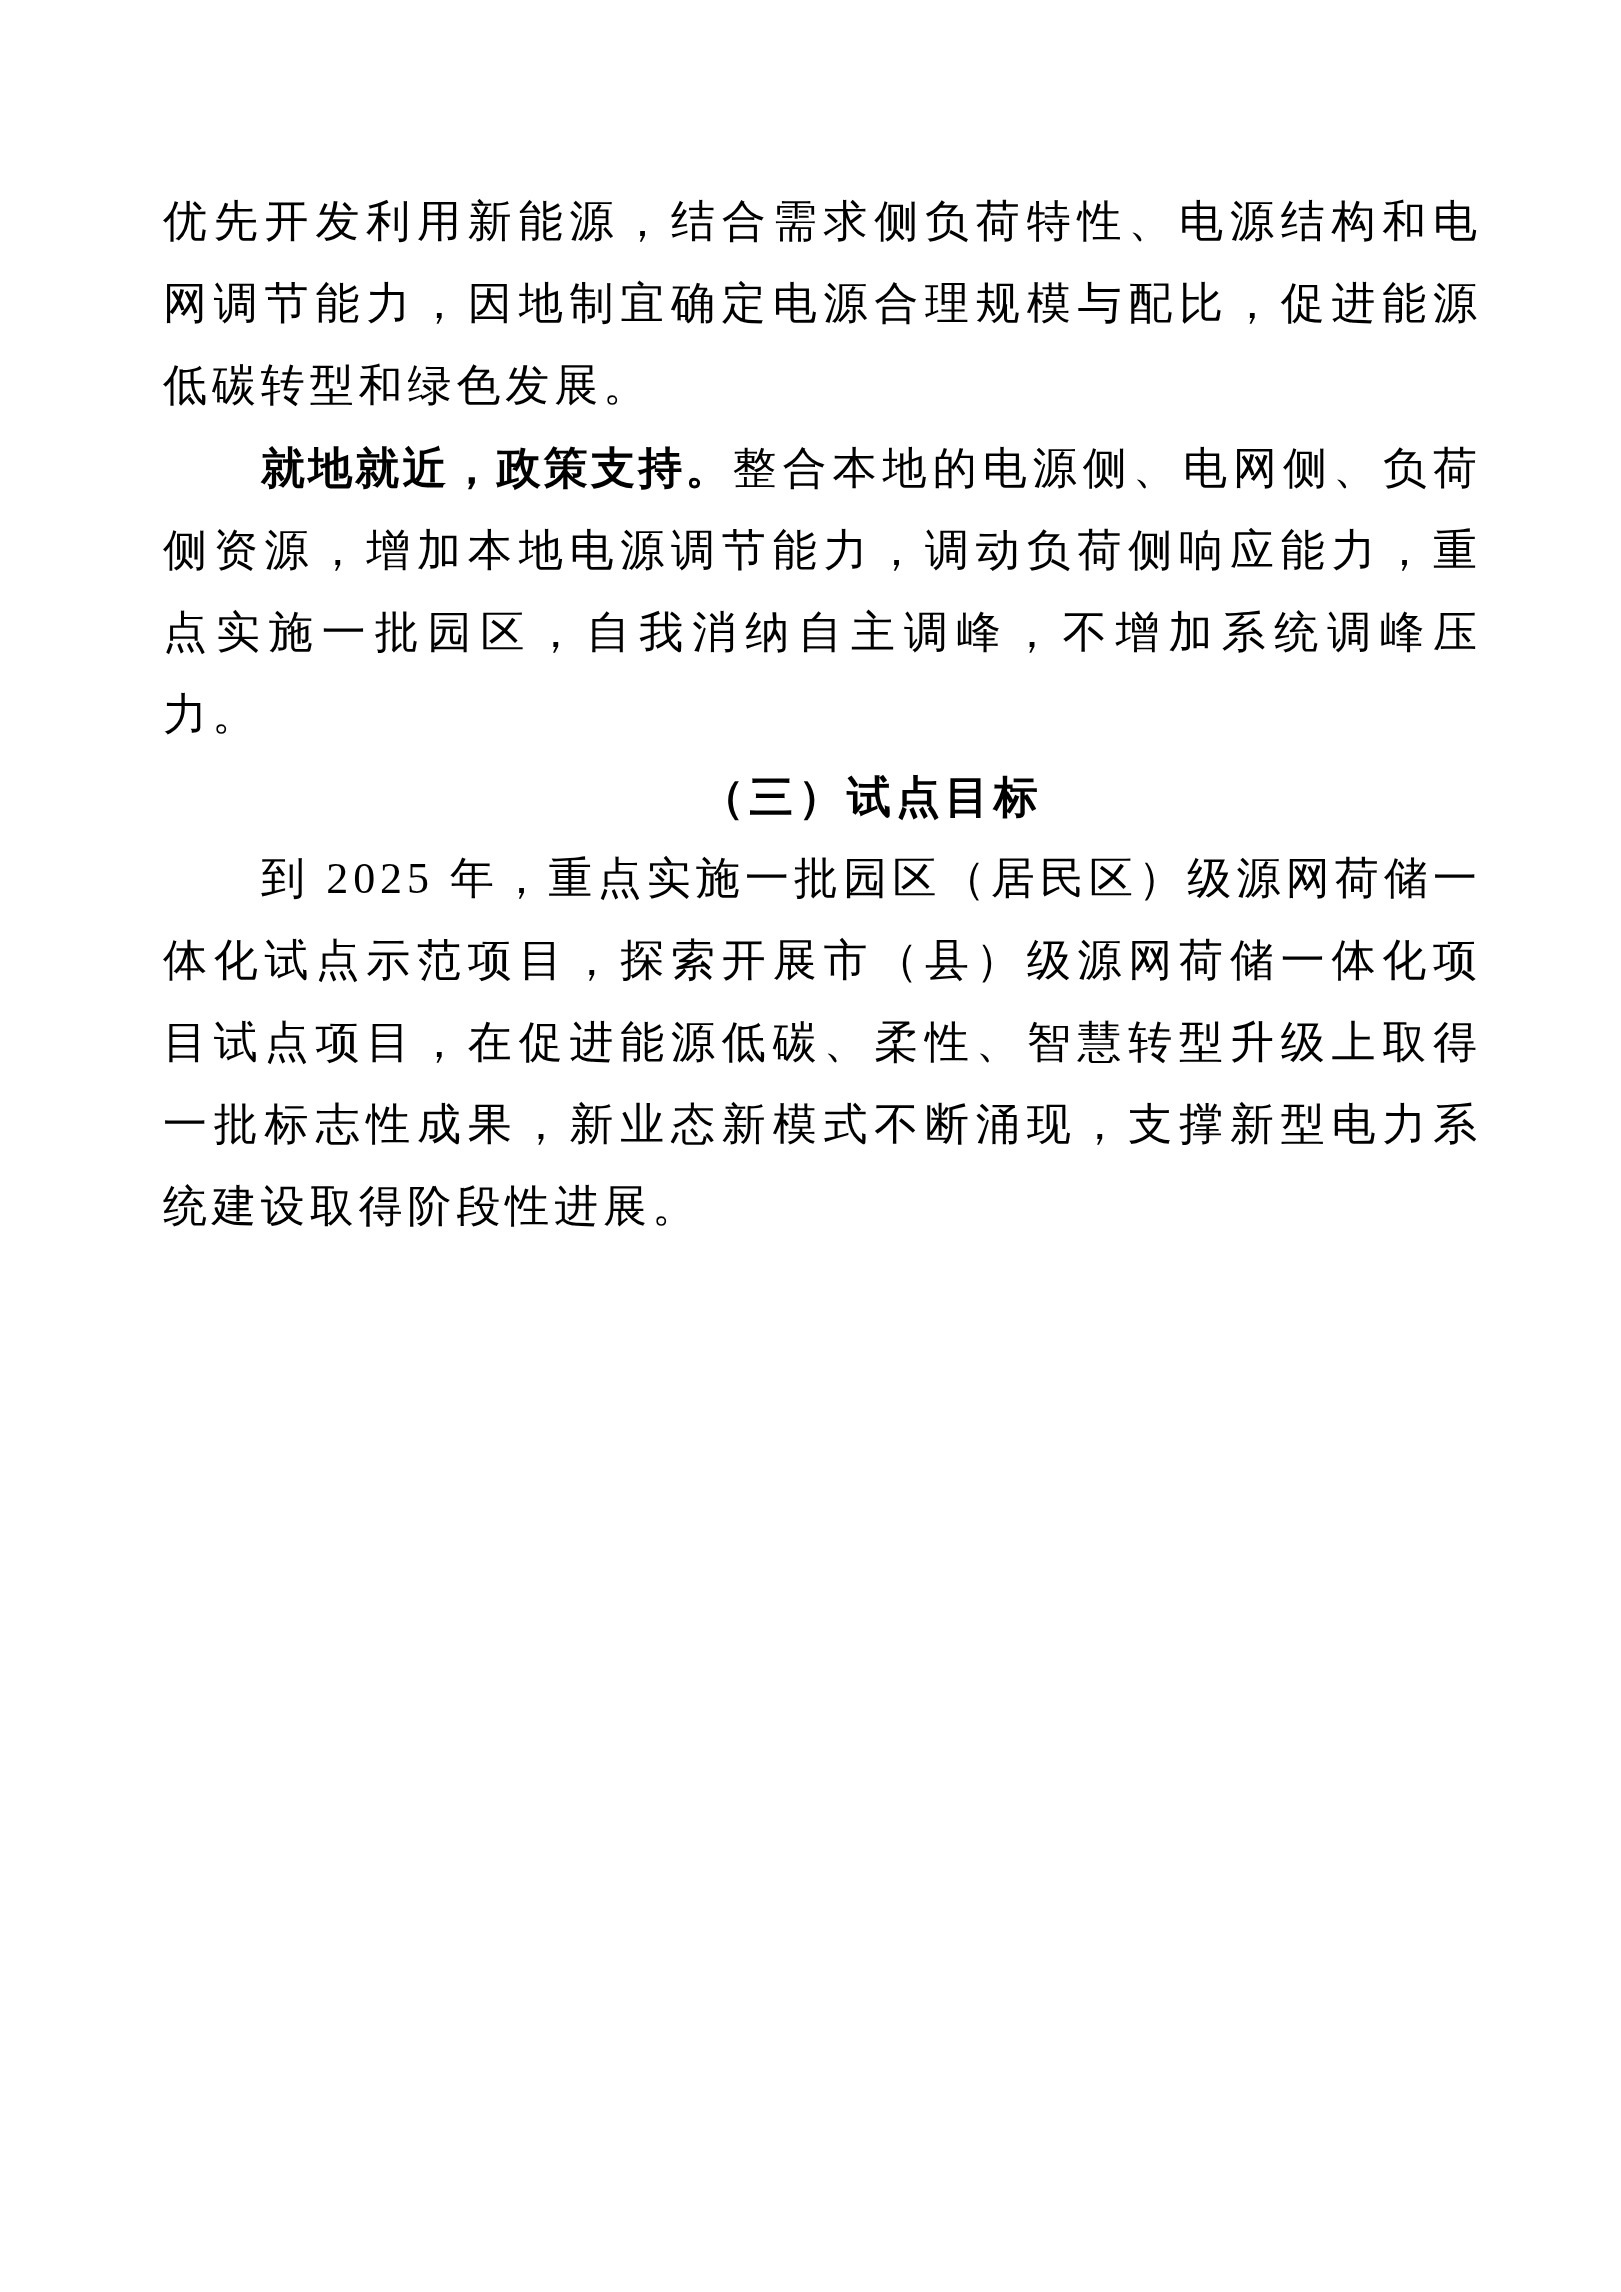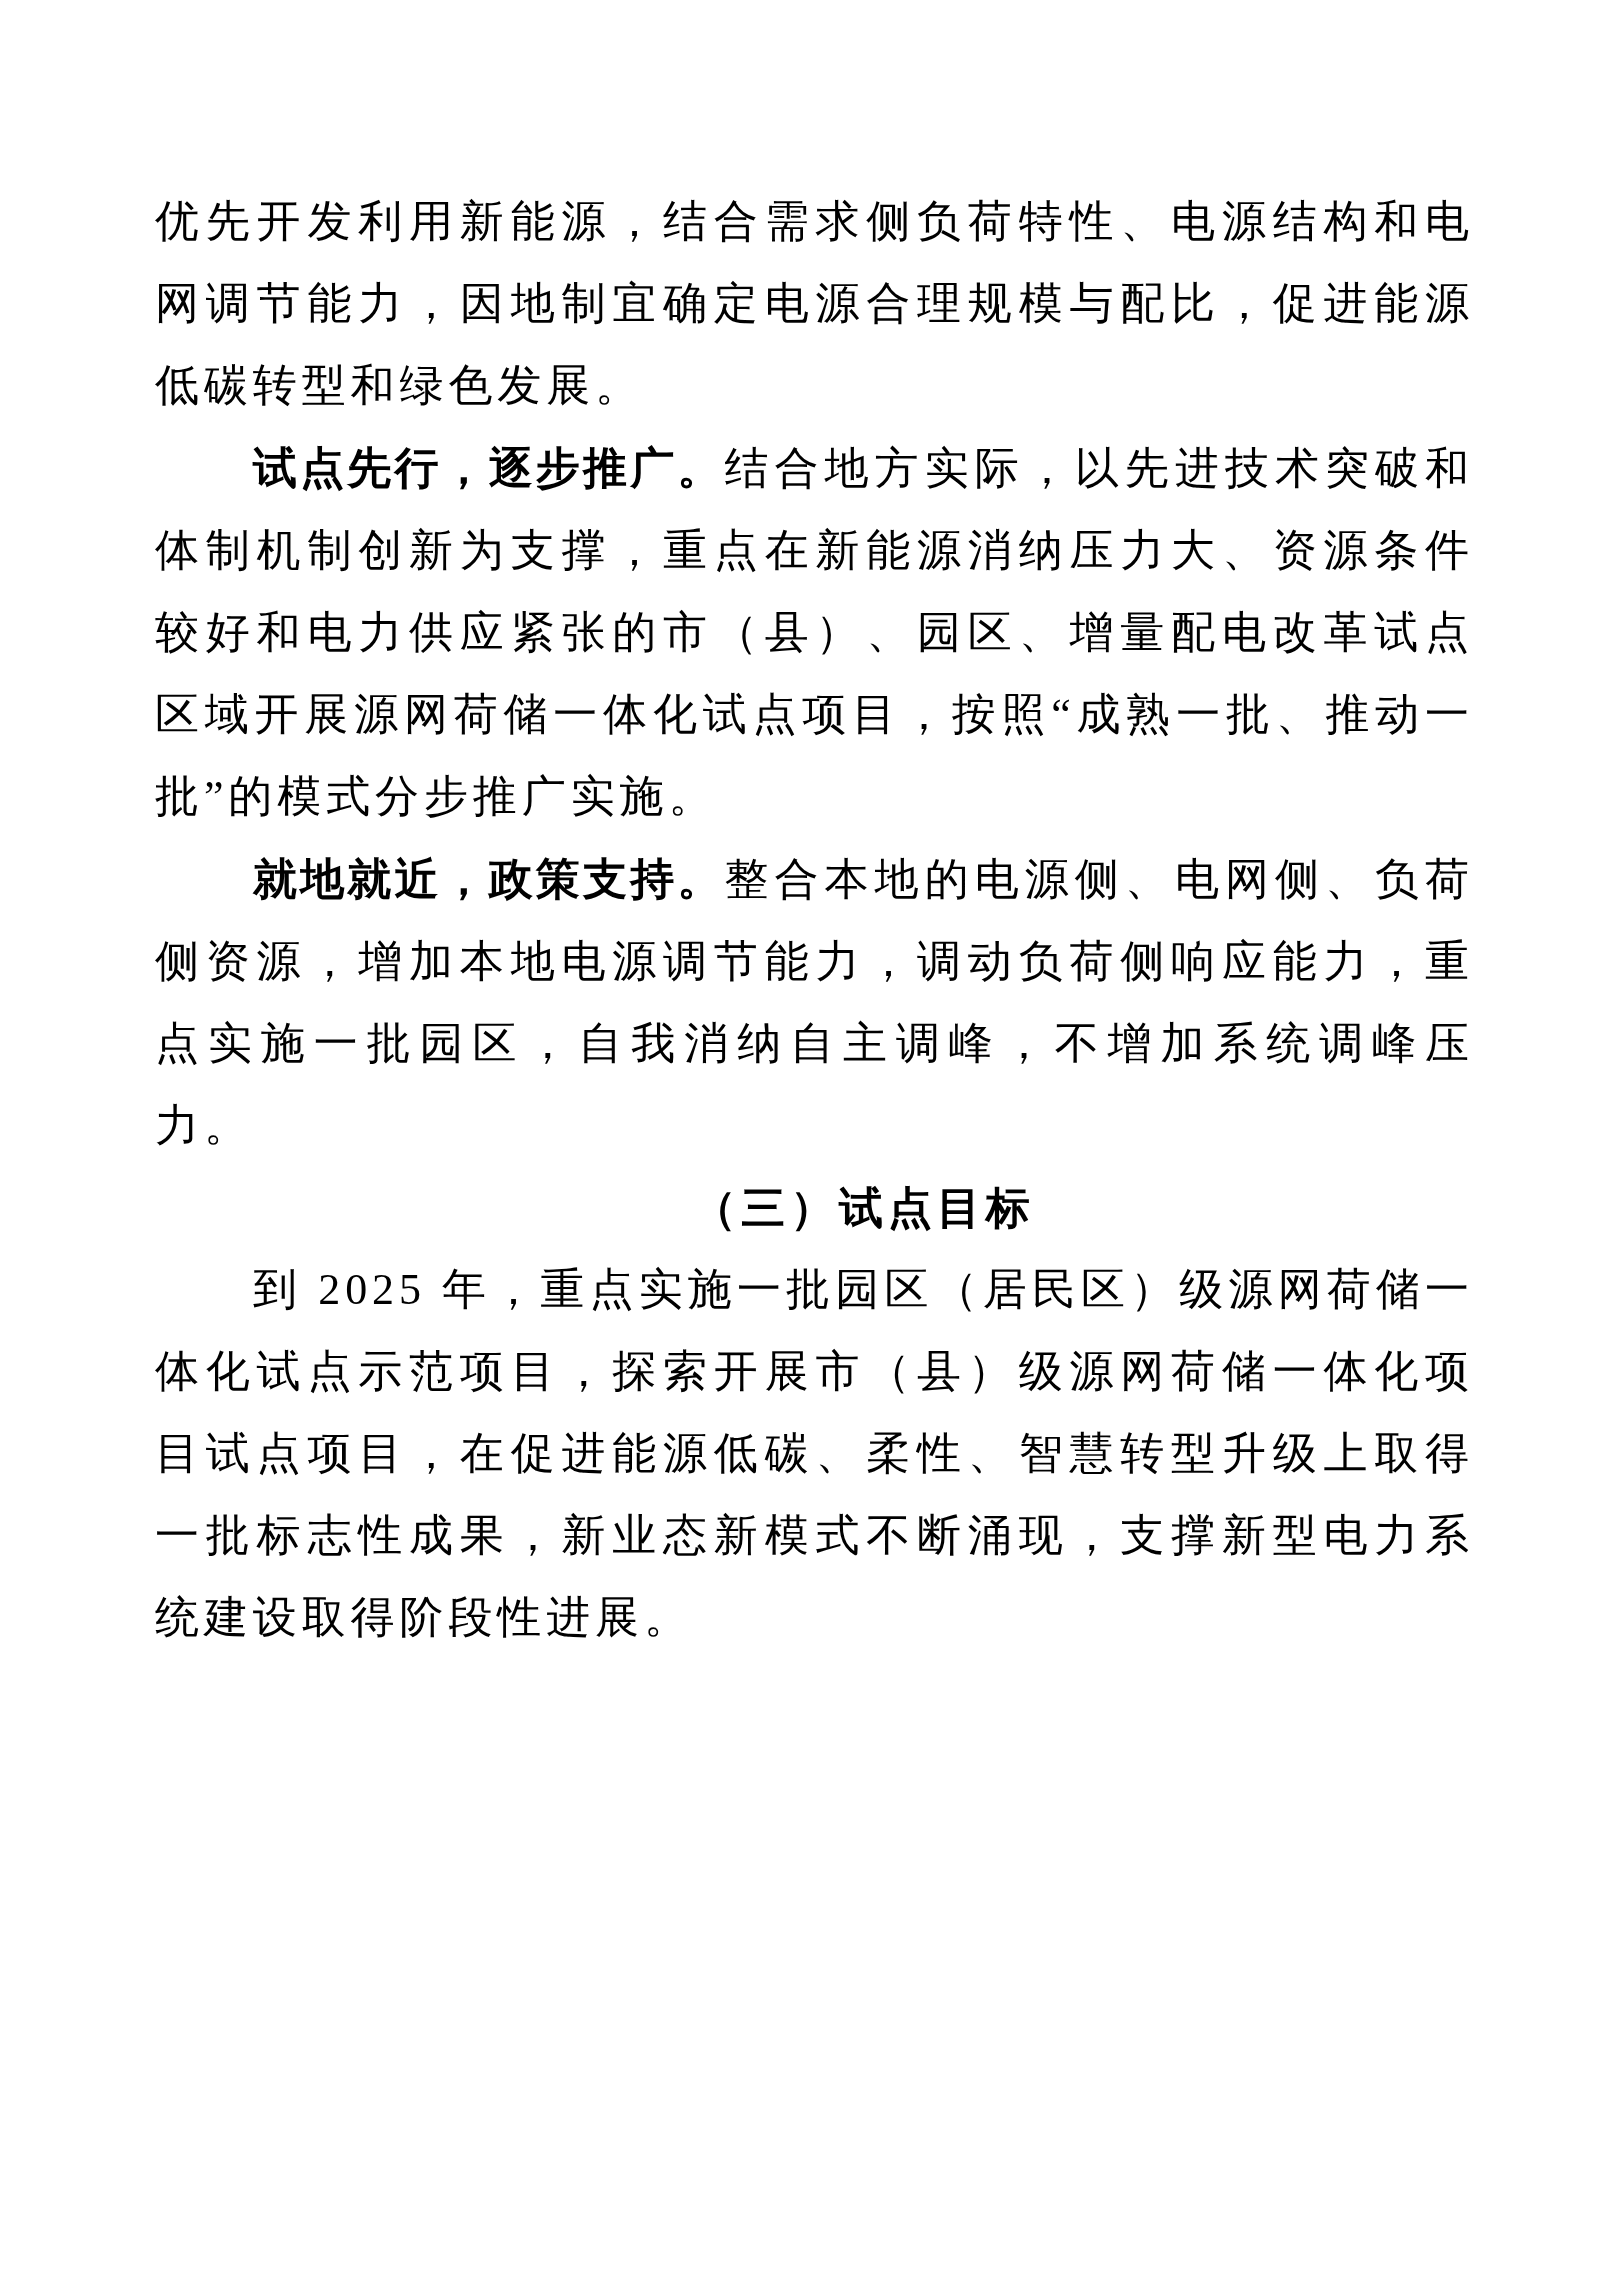--- a/index.html
+++ b/index.html
@@ -11,20 +11,21 @@
     height: 2293px;
     background: #ffffff;
     overflow: hidden;
   }
   .page {
     position: relative;
     width: 1363px;
     height: 2293px;
     background: #ffffff;
     color: #000000;
+    margin-left: 8px;
   }
   .text-column {
     position: absolute;
     left: 155px;
     top: 181px;
     width: 1319px;
   }
   .para {
     margin: 0;
     padding: 0;
@@ -52,21 +53,20 @@
   }
 </style>
 </head>
 <body>
 
 <div class="page">
   <div class="text-column">
 
     <p class="para noindent"><span>优先开发利用新能源，结合需求侧负荷特性、电源结构和电网调节能力，因地制宜确定电源合理规模与配比，促进能源低碳转型和绿色发展。</span></p>
 
-    <p class="para"><span class="lead">试点先行，逐步推广。</span><span>结合地方实际，以先进技术突破和体制机制创新为支撑，重点在新能源消纳压力大、资源条件较好和电力供应紧张的市（县）、园区、增量配电改革试点区域开展源网荷储一体化试点项目，按照“成熟一批、推动一批”的模式分步推广实施。</span></p>
 
     <p class="para"><span class="lead">就地就近，政策支持。</span><span>整合本地的电源侧、电网侧、负荷侧资源，增加本地电源调节能力，调动负荷侧响应能力，重点实施一批园区，自我消纳自主调峰，不增加系统调峰压力。</span></p>
 
 
     <p class="para heading"><span>（三）试点目标</span></p>
 
     <p class="para"><span>到 2025 年，重点实施一批园区（居民区）级源网荷储一体化试点示范项目，探索开展市（县）级源网荷储一体化项目试点项目，在促进能源低碳、柔性、智慧转型升级上取得一批标志性成果，新业态新模式不断涌现，支撑新型电力系统建设取得阶段性进展。</span></p>
 
   </div>
 </div>

